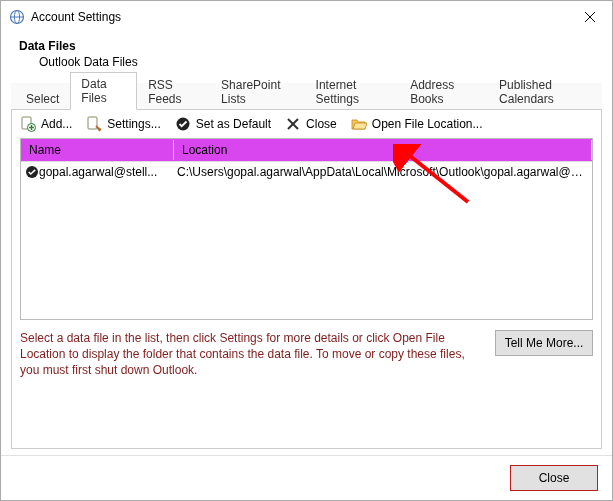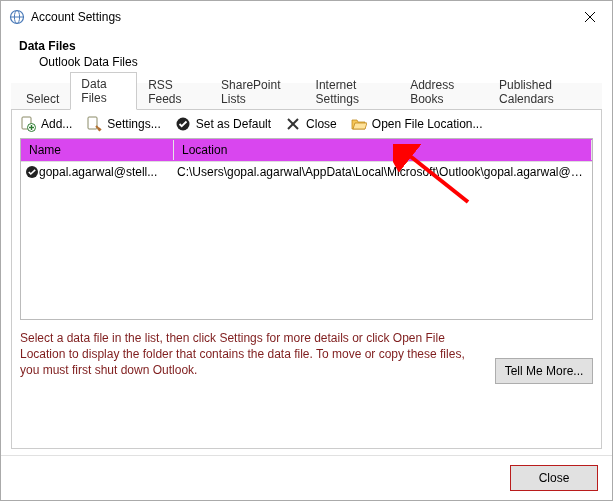--- a/index.html
+++ b/index.html
@@ -205,21 +205,20 @@
   .side-btn {
     width: 96px;
     height: 24px;
     border: 1px solid #adadad;
     background: #e1e1e1;
     font-size: 12px;
     display: flex;
     align-items: center;
     justify-content: center;
     cursor: default;
-    margin-top: 28px;
   }
 
   
   .footer {
     height: 44px;
     display: flex;
     align-items: center;
     justify-content: flex-end;
     padding: 0 14px;
     border-top: 1px solid #e1e1e1;

